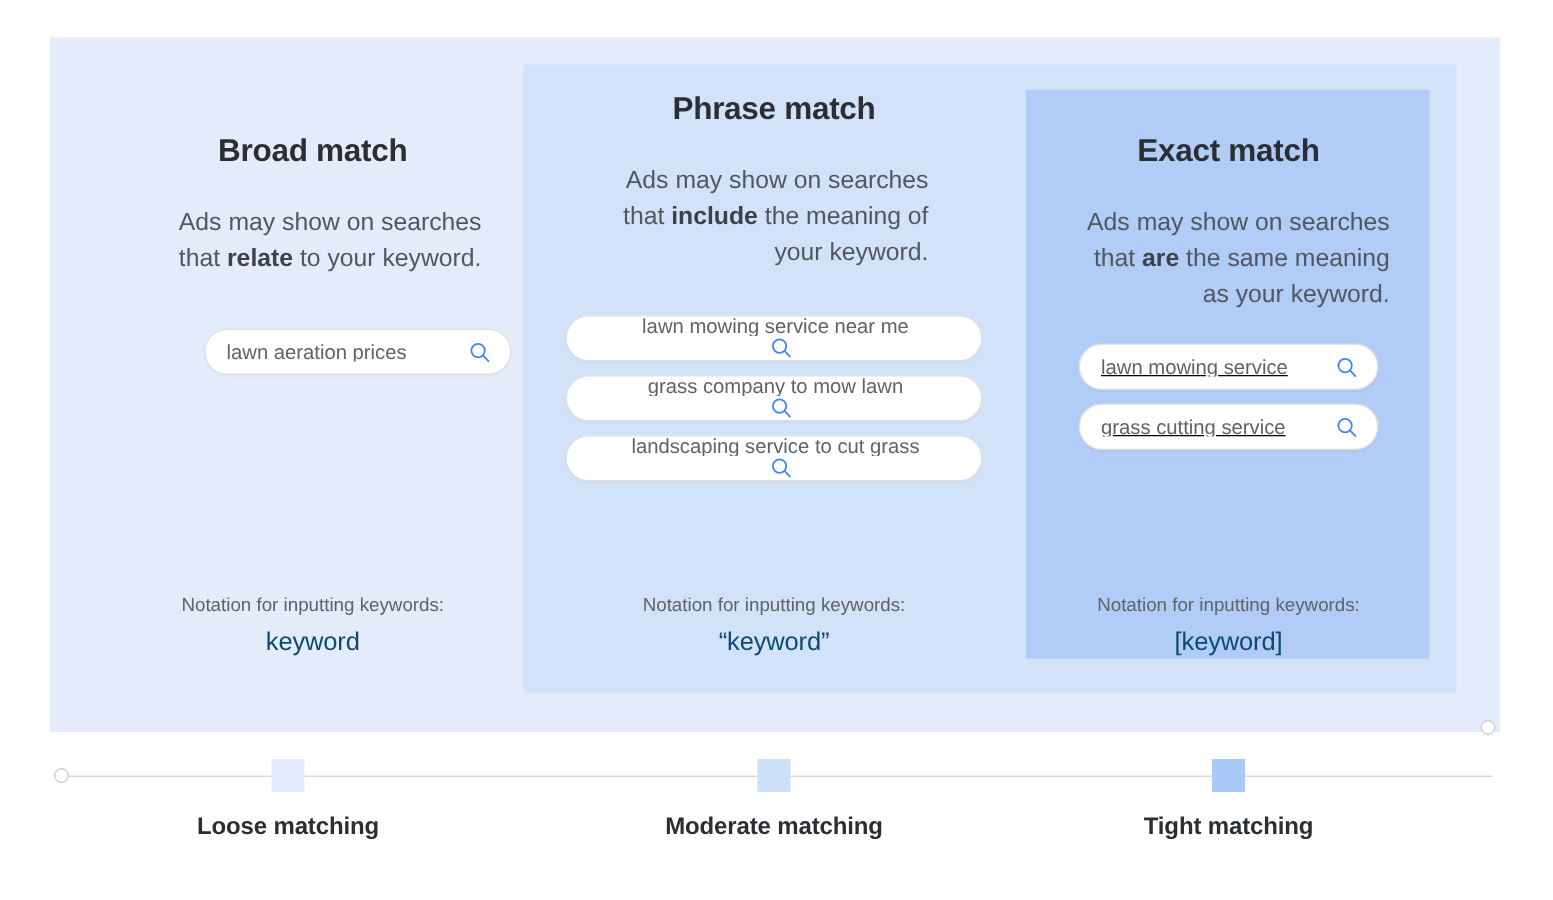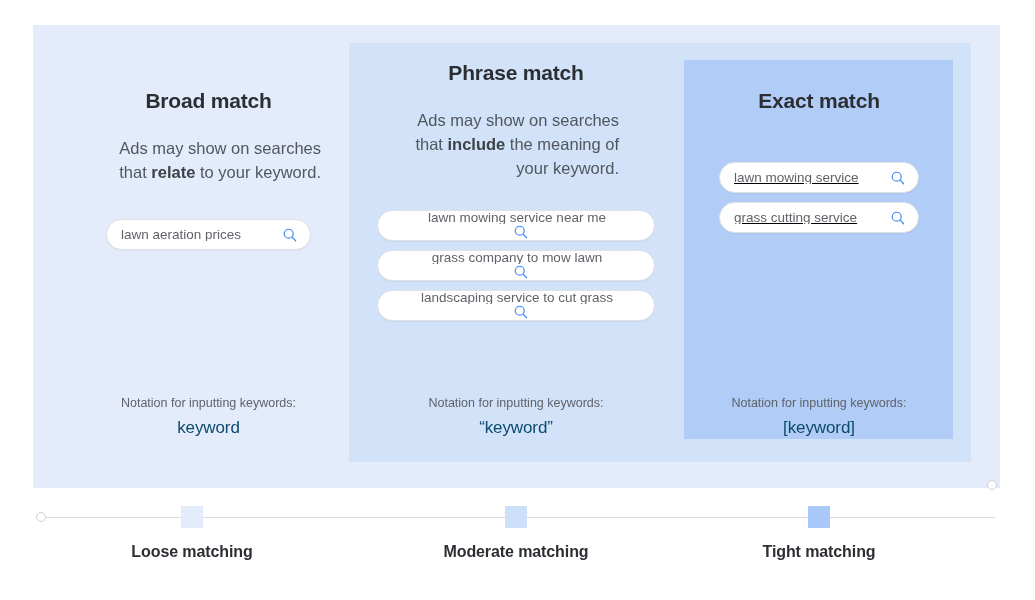--- a/index.html
+++ b/index.html
@@ -34,21 +34,21 @@
     position:absolute;
     top:25px;
     height:463px;
     display:flex;
     flex-direction:column;
     align-items:center;
     box-sizing:border-box;
   }
   #col-broad { left:76px;  width:265px; }
   #col-phrase{ left:383px; width:266px; }
-  #col-exact { left:700px; width:238px;gap:28px; }
+  #col-exact { left:700px; width:238px; }
 
   .col-title{
     margin:0;
     font-size:21px;
     font-weight:bold;
     color:#2b2f33;
     letter-spacing:-0.2px;
     text-align:center;
   }
   #col-broad  .col-title{ margin-top:64px; }
@@ -70,21 +70,21 @@
 
   
   .queries{
     margin-top:0;
     display:flex;
     flex-direction:column;
     align-items:center;
     gap:9px;
     width:100%;
   }
-  #col-broad  .queries{ margin-top:35px; }
+  #col-broad  .queries{ margin-top:35px;align-items:flex-end; }
   #col-phrase .queries{ margin-top:30px; }
   #col-exact  .queries{ margin-top:21px;text-decoration:underline; }
 
   .search-pill{
     box-sizing:border-box;
     height:31px;
     background:#ffffff;
     border:1px solid #dfe1e5;
     border-radius:16px;
     display:flex;
@@ -244,20 +244,21 @@
         </div>
       </div>
     <div class="notation">
       <div class="notation-label">Notation for inputting keywords:</div>
       <div class="notation-value">“keyword”</div>
     </div>
   </div>
 
   <div class="column" id="col-exact">
     <h2 class="col-title">Exact match</h2>
+    <p class="col-desc"><span>Ads may show on searches that </span><b>are</b><span> the same meaning as your keyword.</span></p>
     <div class="queries">
         <div class="search-pill">
           <span class="search-text">lawn mowing service</span>
           <span class="search-icon">
             <svg viewBox="0 0 20 20" width="16" height="16">
               <circle cx="8.4" cy="8.4" r="5.6" fill="none" stroke="#4285f4" stroke-width="1.5"></circle>
               <line x1="12.7" y1="12.7" x2="17" y2="17.2" stroke="#4285f4" stroke-width="1.5" stroke-linecap="round"></line>
             </svg>
           </span>
         </div>

